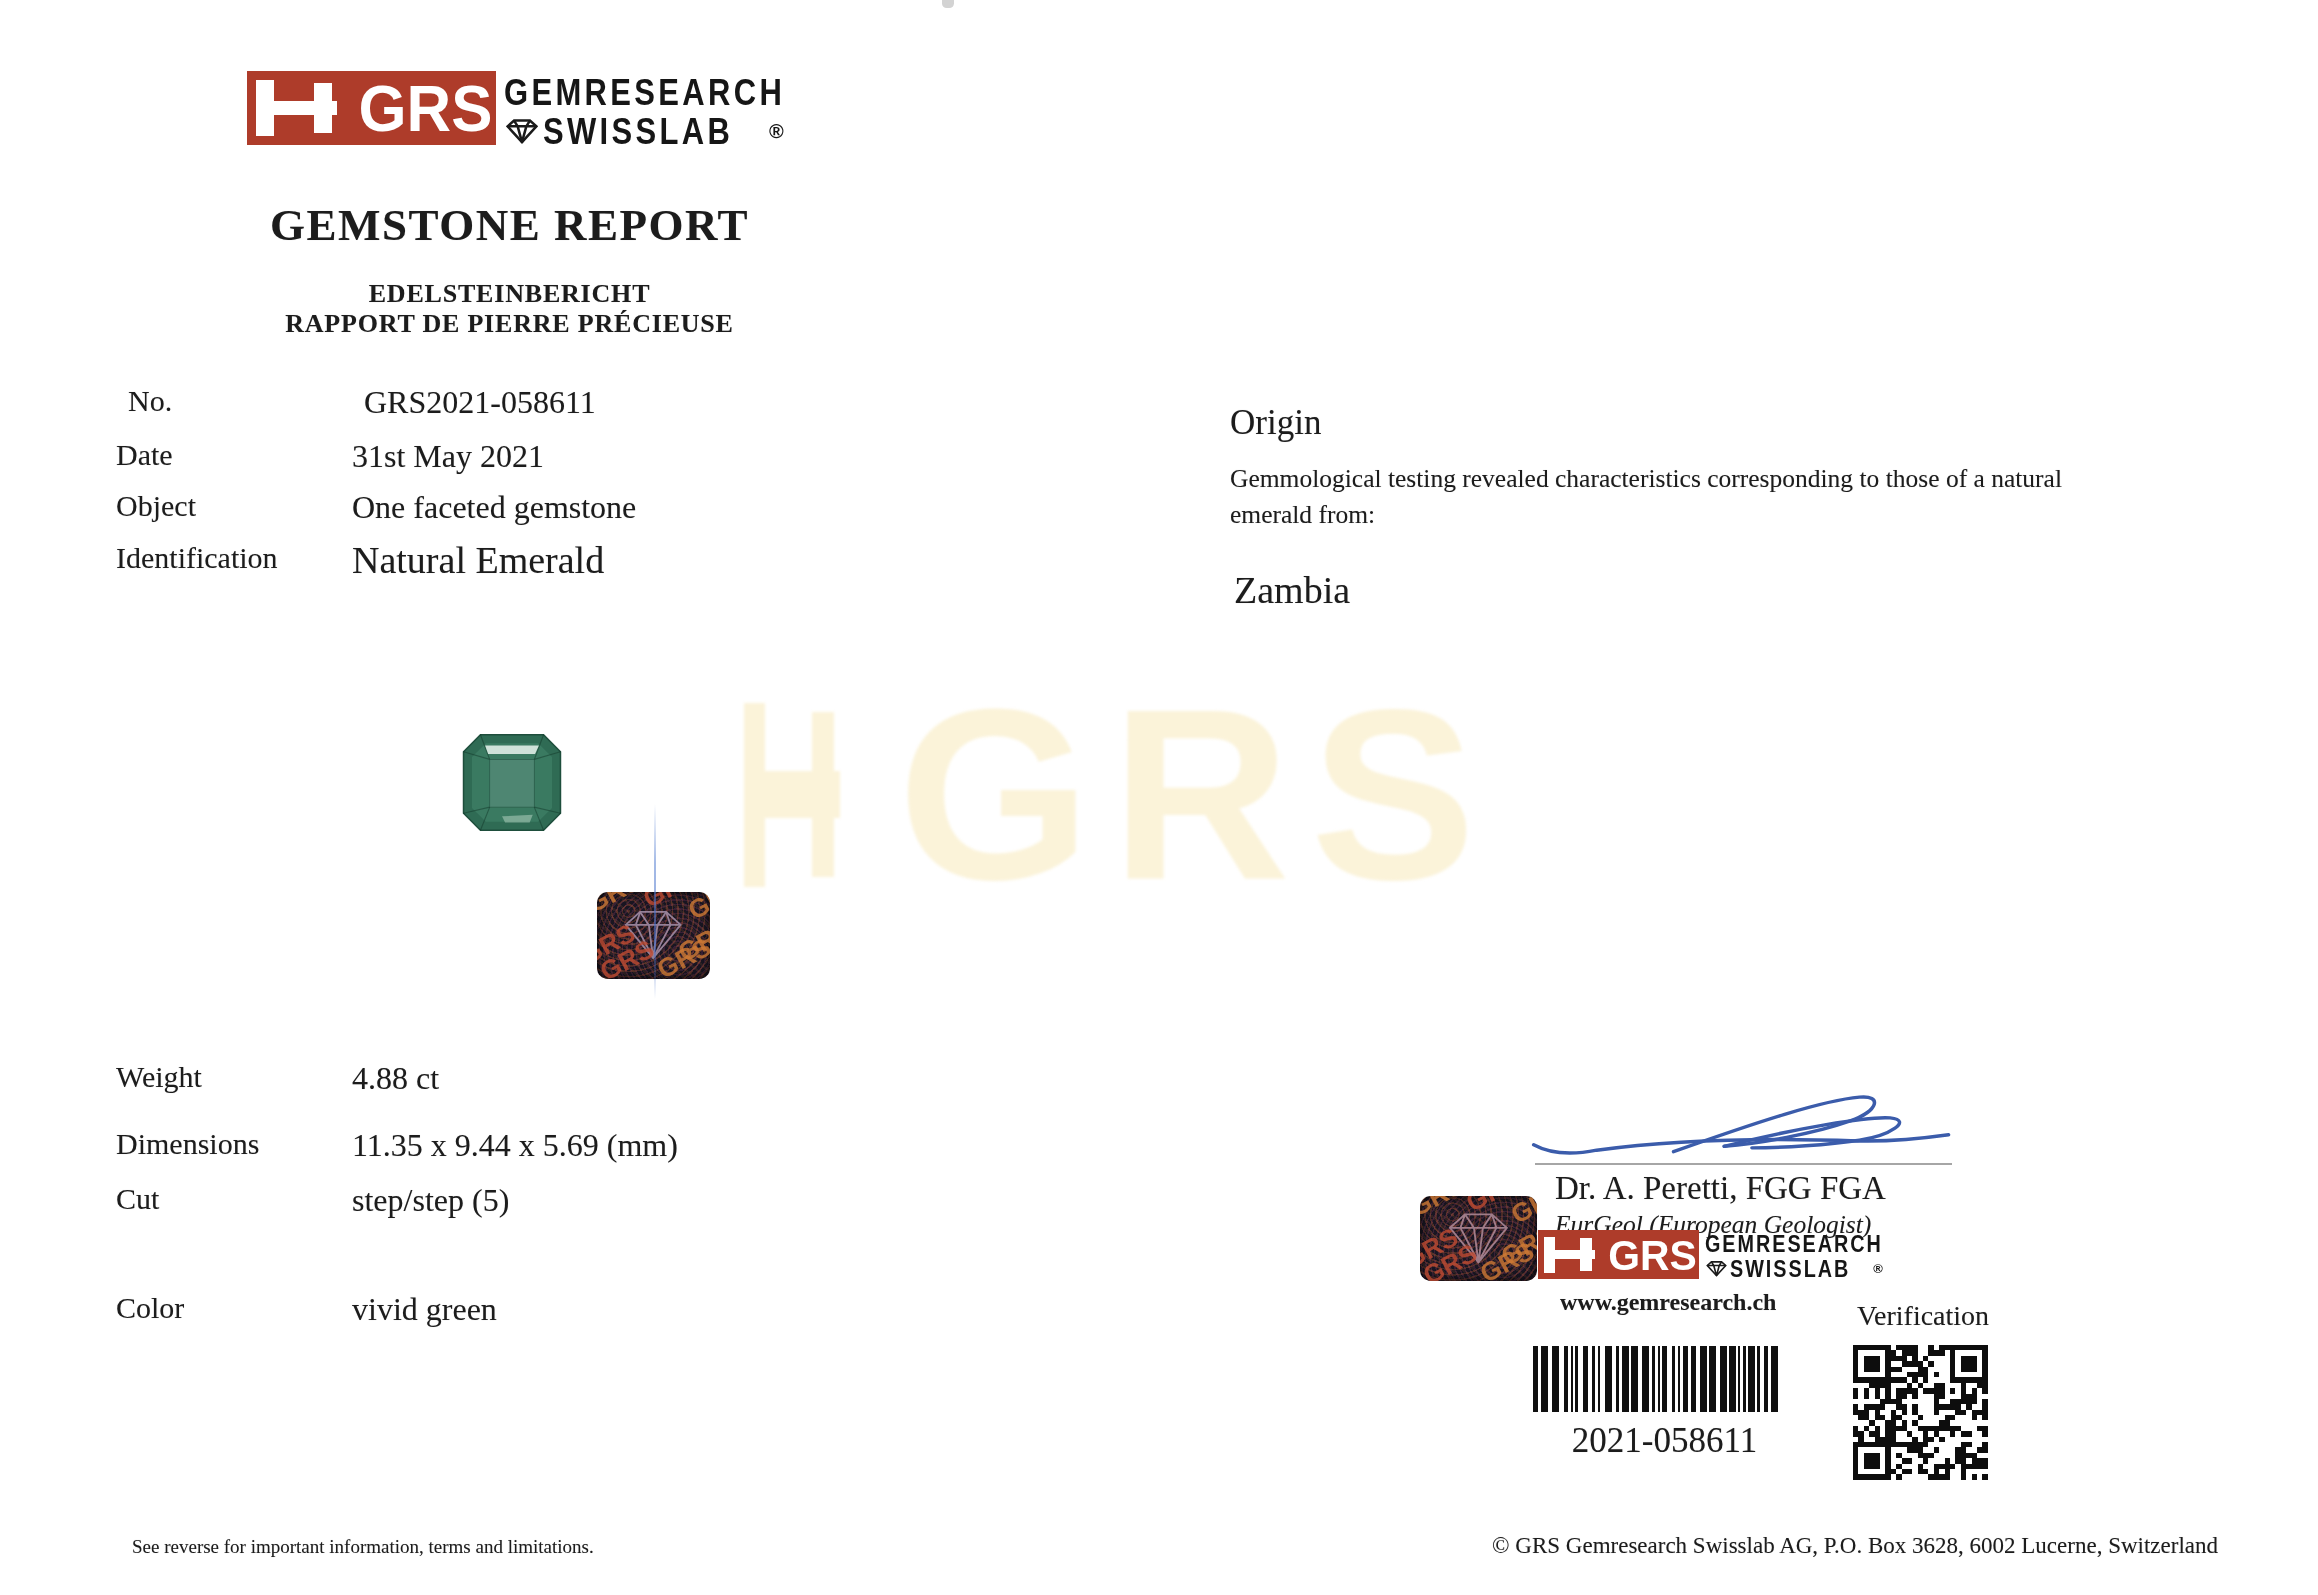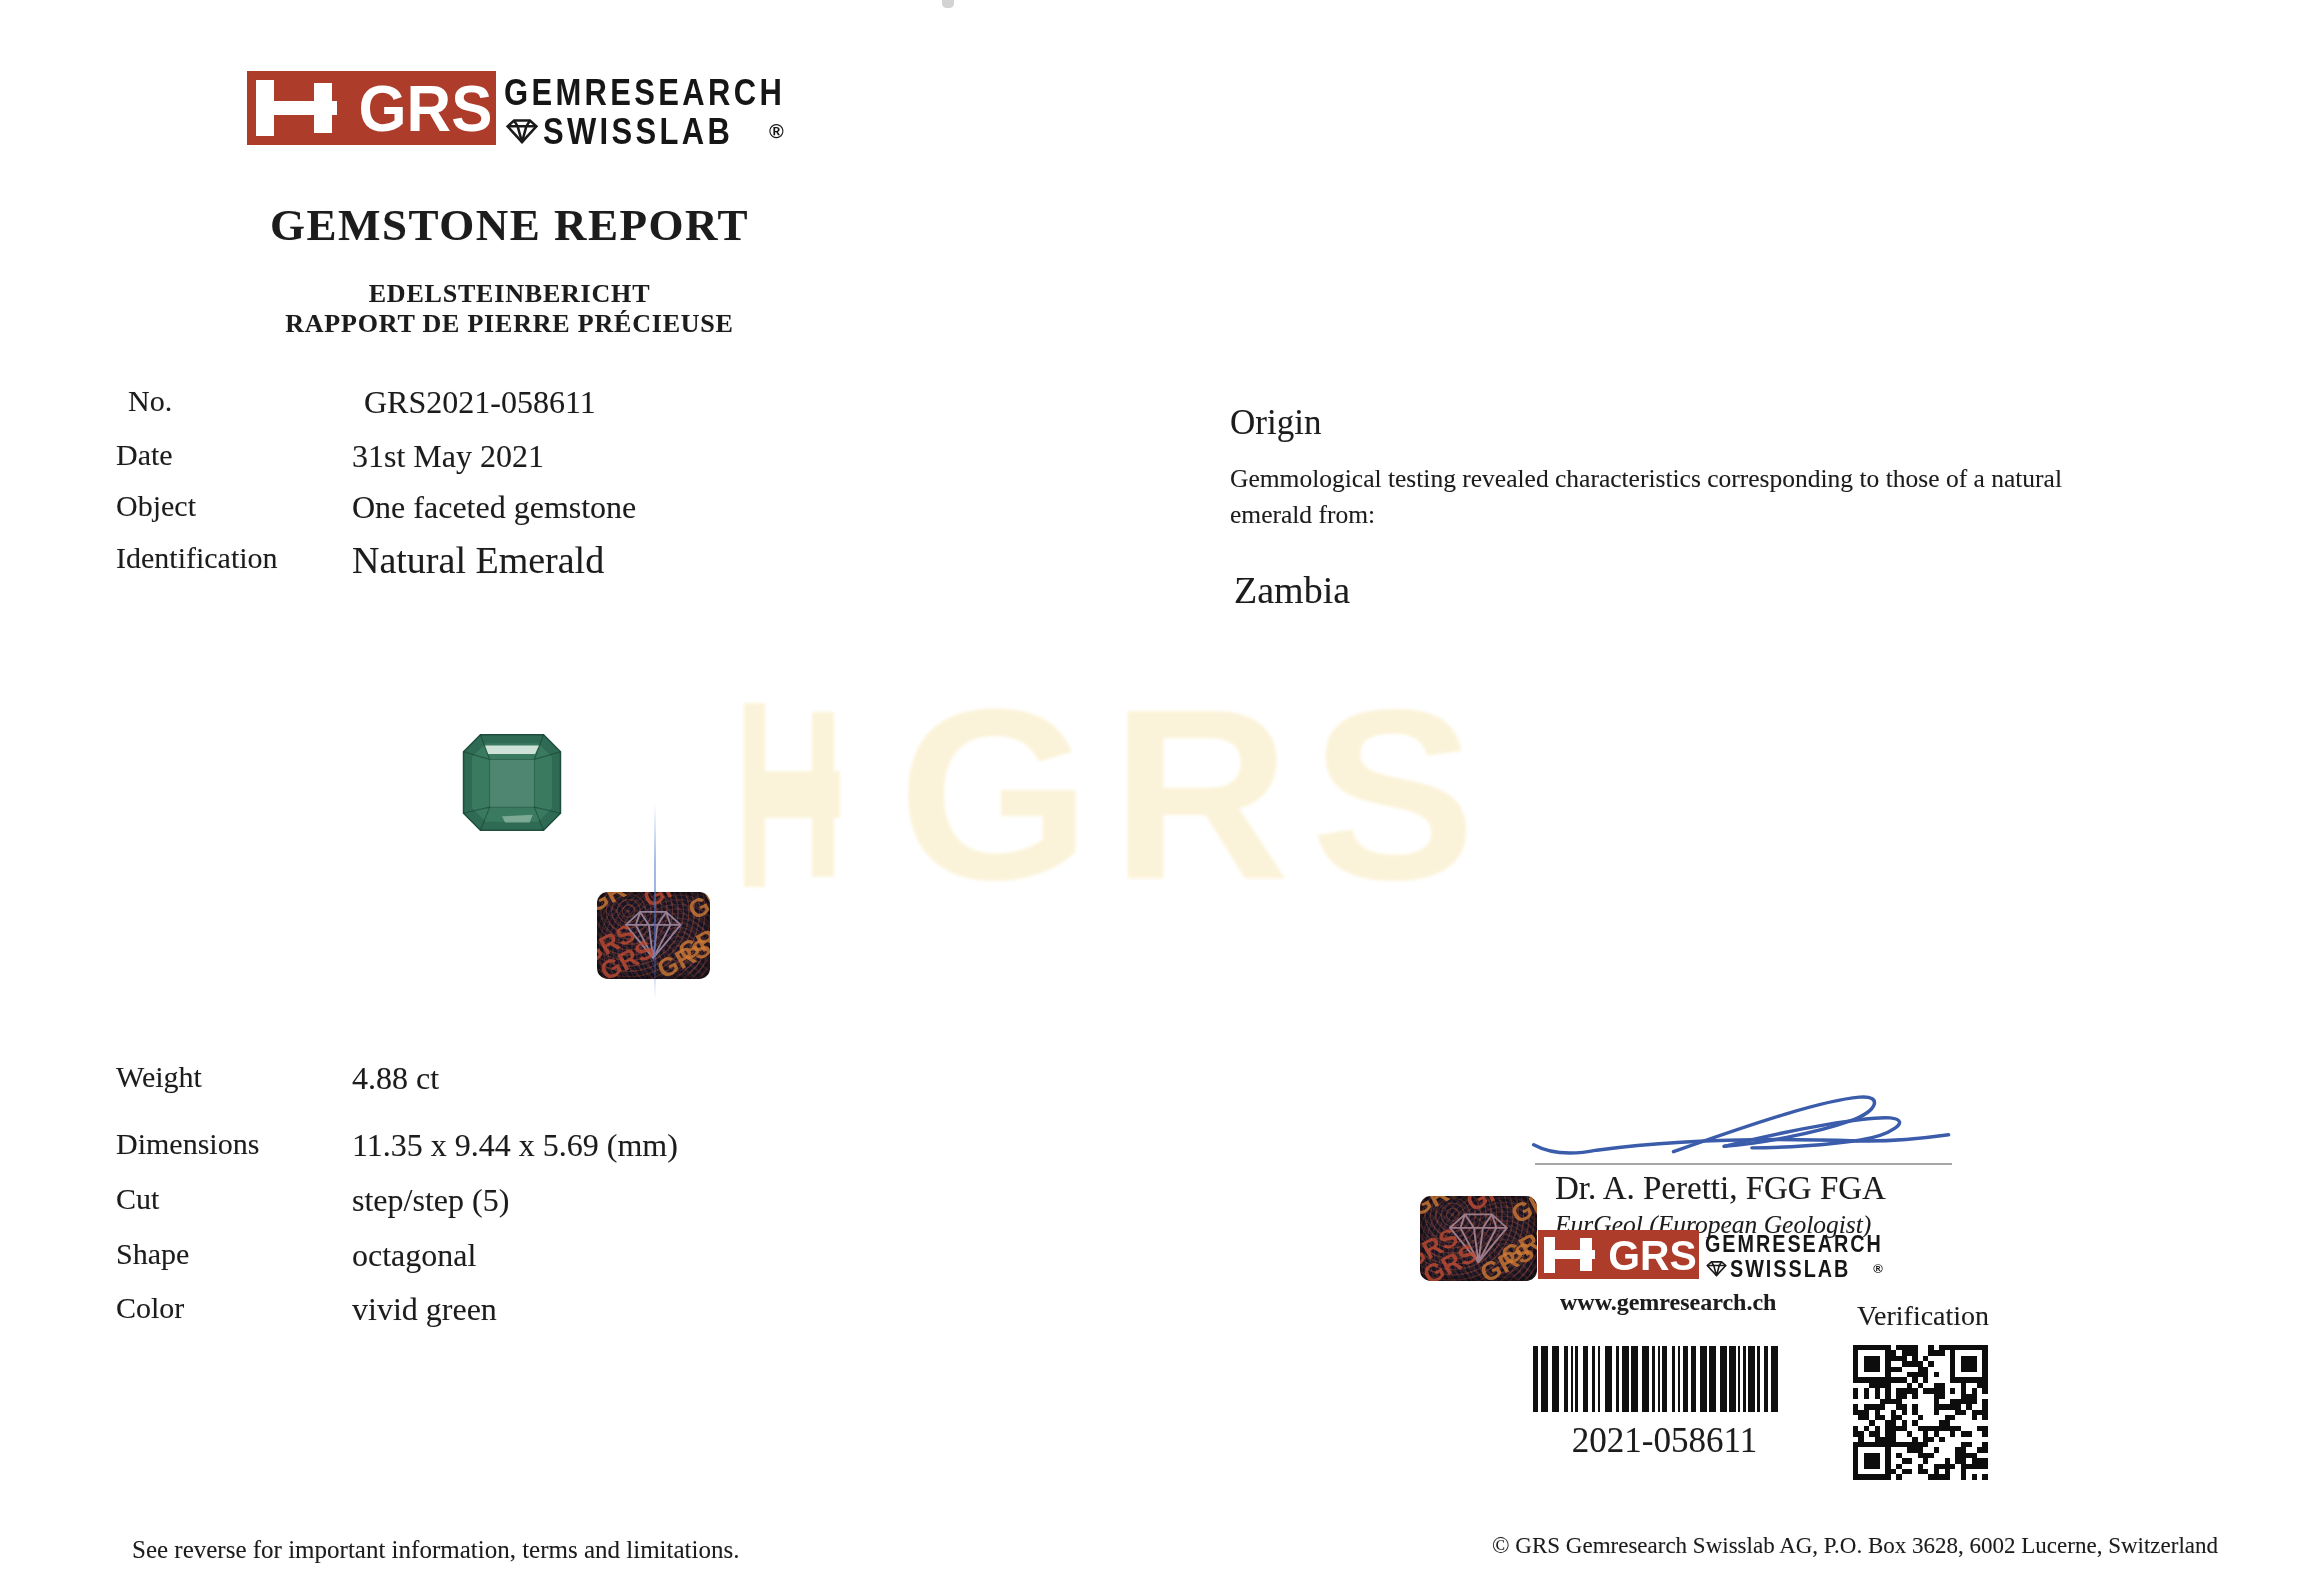--- a/index.html
+++ b/index.html
@@ -162,24 +162,20 @@
     <span class="lab">Weight</span>
     <span class="val">4.88 ct</span>
   </div>
   <div class="frow scan" style="top:1127px;">
     <span class="lab">Dimensions</span>
     <span class="val">11.35 x 9.44 x 5.69 (mm)</span>
   </div>
   <div class="frow scan" style="top:1182px;">
     <span class="lab">Cut</span>
     <span class="val">step/step (5)</span>
-  </div>
-  <div class="frow scan" style="top:1237px;">
-    <span class="lab">Shape</span>
-    <span class="val">octagonal</span>
   </div>
   <div class="frow scan" style="top:1291px;">
     <span class="lab">Color</span>
     <span class="val">vivid green</span>
   </div>
 
   <svg class="abs" style="left:1526px;top:1091px;z-index:1;" width="441" height="73" viewBox="0 0 570 95">
     <g fill="none" stroke="#3b5cab" stroke-width="4.5" stroke-linecap="round">
       <path d="M8,70 C30,82 55,84 90,77 C200,62 320,61 430,65 C470,66 505,63 548,57"></path>
       <path d="M190,79 C300,40 385,12 432,8 C462,5 457,26 420,39 C372,56 302,68 256,72"></path>
@@ -887,17 +883,17 @@
       <b class="on"></b>
       <b></b>
       <b></b>
       <b class="on"></b>
       <b></b>
       <b class="on"></b>
       <b></b>
       <b class="on"></b>
     </div>
 
-  <div class="abs scan" style="left:132px;top:1536px;font-size:25px;z-index:1;">See reverse for important information, terms and limitations.</div>
+  <div class="abs scan" style="left:132px;top:1536px;font-size:19px;z-index:1;">See reverse for important information, terms and limitations.</div>
   <div class="abs scan" style="left:1306px;top:1533px;width:912px;text-align:right;font-size:23px;z-index:1;">© GRS Gemresearch Swisslab AG, P.O. Box 3628, 6002 Lucerne, Switzerland</div>
 
 </div>
 
 
 </body></html>

